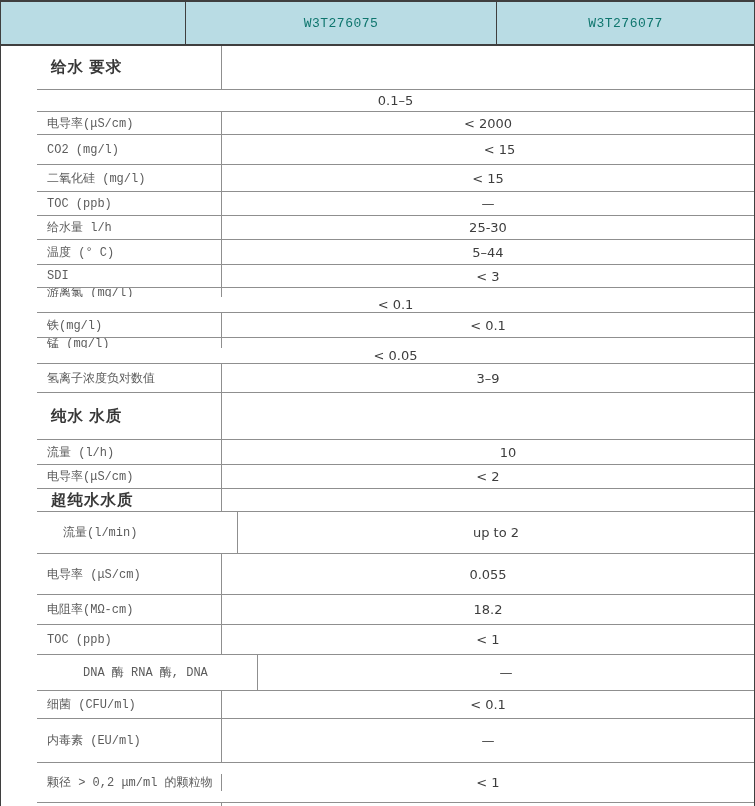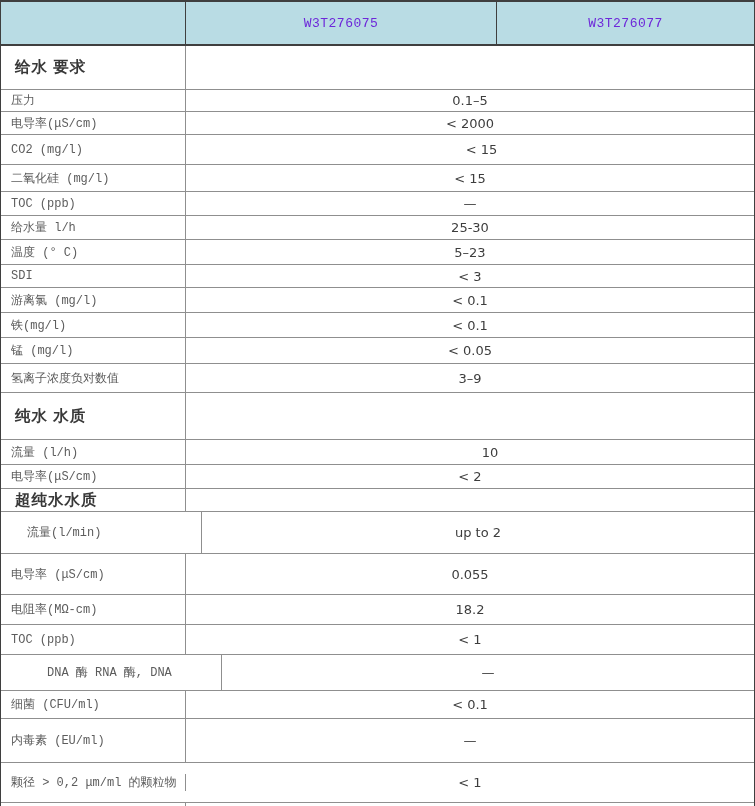--- a/index.html
+++ b/index.html
@@ -19,26 +19,26 @@
     border-top:2px solid var(--border_dark);
     background:#fff;
   }
   .header-row{
     display:flex;height:44px;background:var(--header_bg);
     border-bottom:2px solid var(--border_dark);
   }
   .header-cell{
     display:flex;align-items:center;justify-content:center;
     font-family:"Liberation Mono","DejaVu Sans Mono",monospace;
-    font-size:13px;color:#6d28d9;letter-spacing:.5px;
+    font-size:13px;color:#0f766e;letter-spacing:.5px;
   }
   .header-cell.c1{width:185px;border-right:1.5px solid var(--border_dark);}
   .header-cell.c2{width:311px;border-right:1.5px solid var(--border_dark);}
   .header-cell.c3{flex:1;}
-  .row{display:flex;border-bottom:1px solid var(--border_inner);}
+  .row{display:flex;border-bottom:1px solid var(--border_inner);margin-left:36px;}
   .row:last-child{border-bottom:none;}
   .cell{display:flex;align-items:center;}
   .cell.label{
     width:185px;border-right:1px solid var(--border_inner);
     padding-left:10px;
     font-family:"Liberation Mono","DejaVu Sans Mono",monospace;
     font-size:12px;color:var(--label_text);
     white-space:nowrap;overflow:hidden;
   }
   .cell.value{
@@ -62,21 +62,20 @@
     <div class="header-cell c1"></div>
     <div class="header-cell c2">W3T276075</div>
     <div class="header-cell c3">W3T276077</div>
   </div>
   <div>
       <div class="row section" style="height: 44px;">
         <div class="cell label">给水 要求</div>
         <div class="cell value"></div>
       </div>
       <div class="row data" style="height: 22px;">
-        <div class="cell label">压力</div>
         <div class="cell value">0.1–5</div>
       </div>
       <div class="row data" style="height: 23px;">
         <div class="cell label">电导率(μS/cm)</div>
         <div class="cell value">&lt; 2000</div>
       </div>
       <div class="row data" style="height: 30px; gap: 23px;">
         <div class="cell label">CO2 (mg/l)</div>
         <div class="cell value">&lt; 15</div>
       </div>
@@ -87,35 +86,35 @@
       <div class="row data" style="height: 24px;">
         <div class="cell label">TOC (ppb)</div>
         <div class="cell value">—</div>
       </div>
       <div class="row data" style="height: 24px;">
         <div class="cell label">给水量 l/h</div>
         <div class="cell value">25-30</div>
       </div>
       <div class="row data" style="height: 25px;">
         <div class="cell label">温度 (° C)</div>
-        <div class="cell value">5–23</div>
+        <div class="cell value">5–44</div>
       </div>
       <div class="row data" style="height: 23px;">
         <div class="cell label">SDI</div>
         <div class="cell value">&lt; 3</div>
       </div>
-      <div class="row data" style="height: 25px;">
+      <div class="row data" style="height: 25px; flex-direction: column;">
         <div class="cell label">游离氯 (mg/l)</div>
         <div class="cell value">&lt; 0.1</div>
       </div>
       <div class="row data" style="height: 25px;">
         <div class="cell label">铁(mg/l)</div>
         <div class="cell value">&lt; 0.1</div>
       </div>
-      <div class="row data" style="height: 26px;">
+      <div class="row data" style="height: 26px; flex-direction: column;">
         <div class="cell label">锰 (mg/l)</div>
         <div class="cell value">&lt; 0.05</div>
       </div>
       <div class="row data" style="height: 29px;">
         <div class="cell label">氢离子浓度负对数值</div>
         <div class="cell value">3–9</div>
       </div>
       <div class="row section" style="height: 47px;">
         <div class="cell label">纯水 水质</div>
         <div class="cell value"></div>

